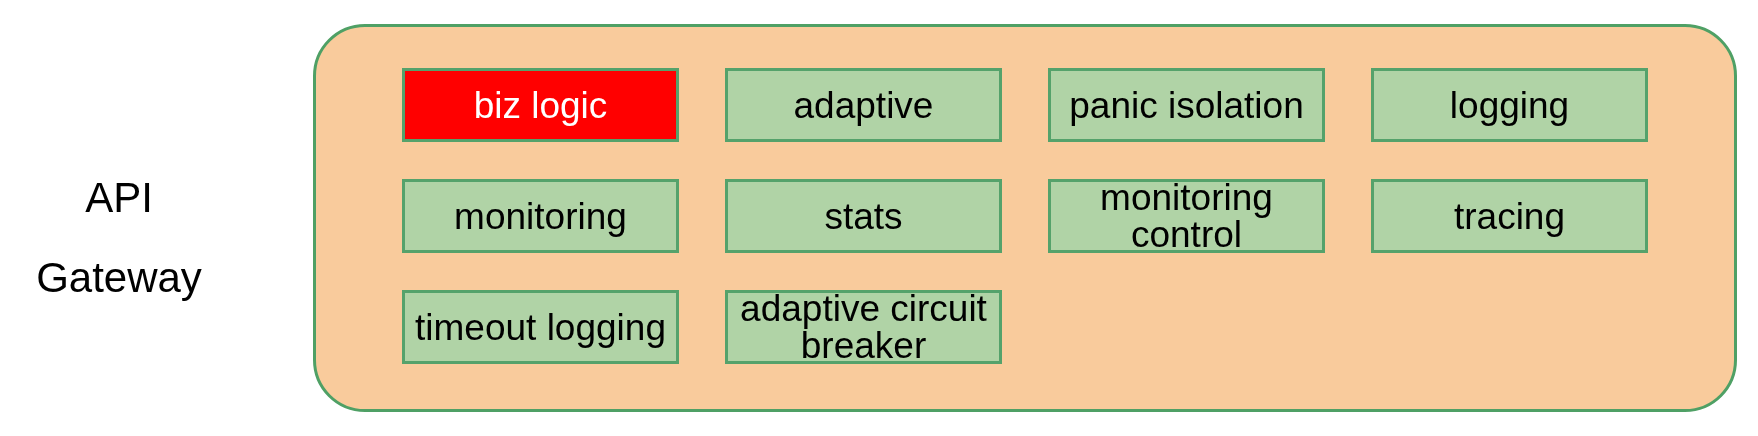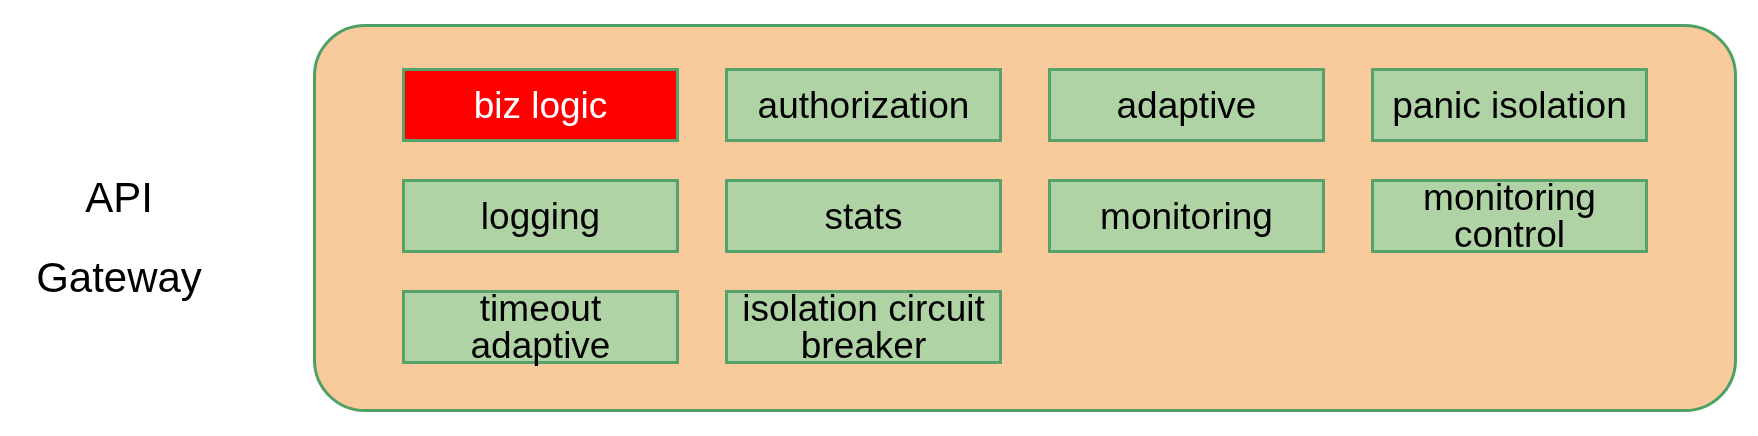--- a/index.html
+++ b/index.html
@@ -72,23 +72,23 @@
   }
 </style>
 </head>
 <body>
 
 <div class="api-label">API Gateway</div>
 
 <div class="gateway-container">
   <div class="gateway-grid">
     <div class="cell highlight">biz logic</div>
-    <div class="cell">authorization</div>
     <div class="cell">adaptive</div>
     <div class="cell">panic isolation</div>
     <div class="cell">logging</div>
+    <div class="cell">monitoring</div>
     <div class="cell">stats</div>
-    <div class="cell">monitoring</div>
     <div class="cell">monitoring control</div>
-    <div class="cell">timeout adaptive</div>
-    <div class="cell">isolation circuit breaker</div>
+    <div class="cell">tracing</div>
+    <div class="cell">timeout logging</div>
+    <div class="cell">adaptive circuit breaker</div>
   </div>
 </div>
 
 </body></html>

